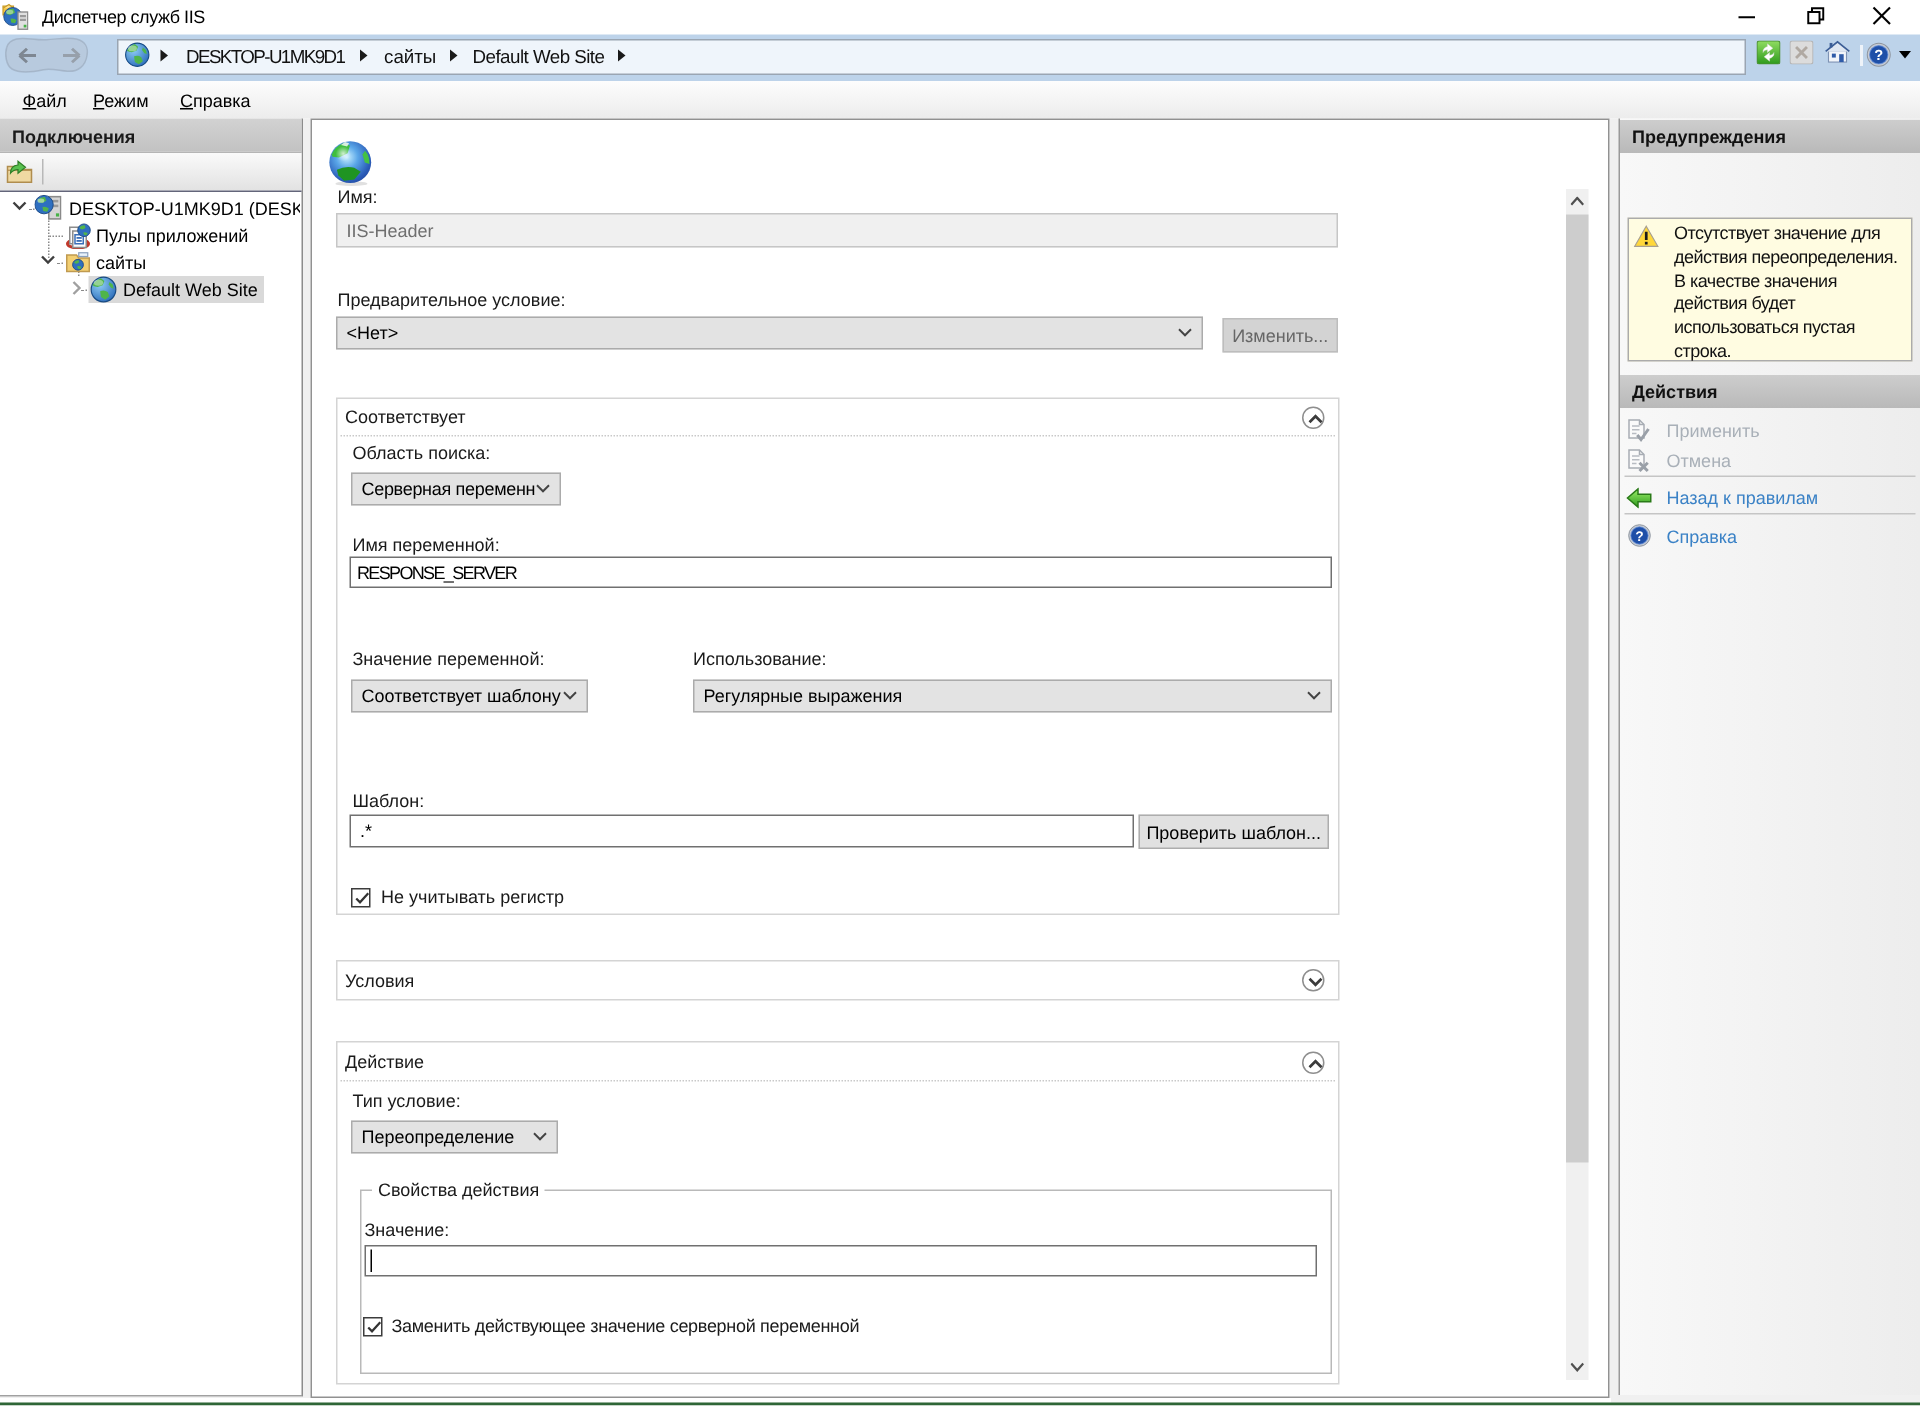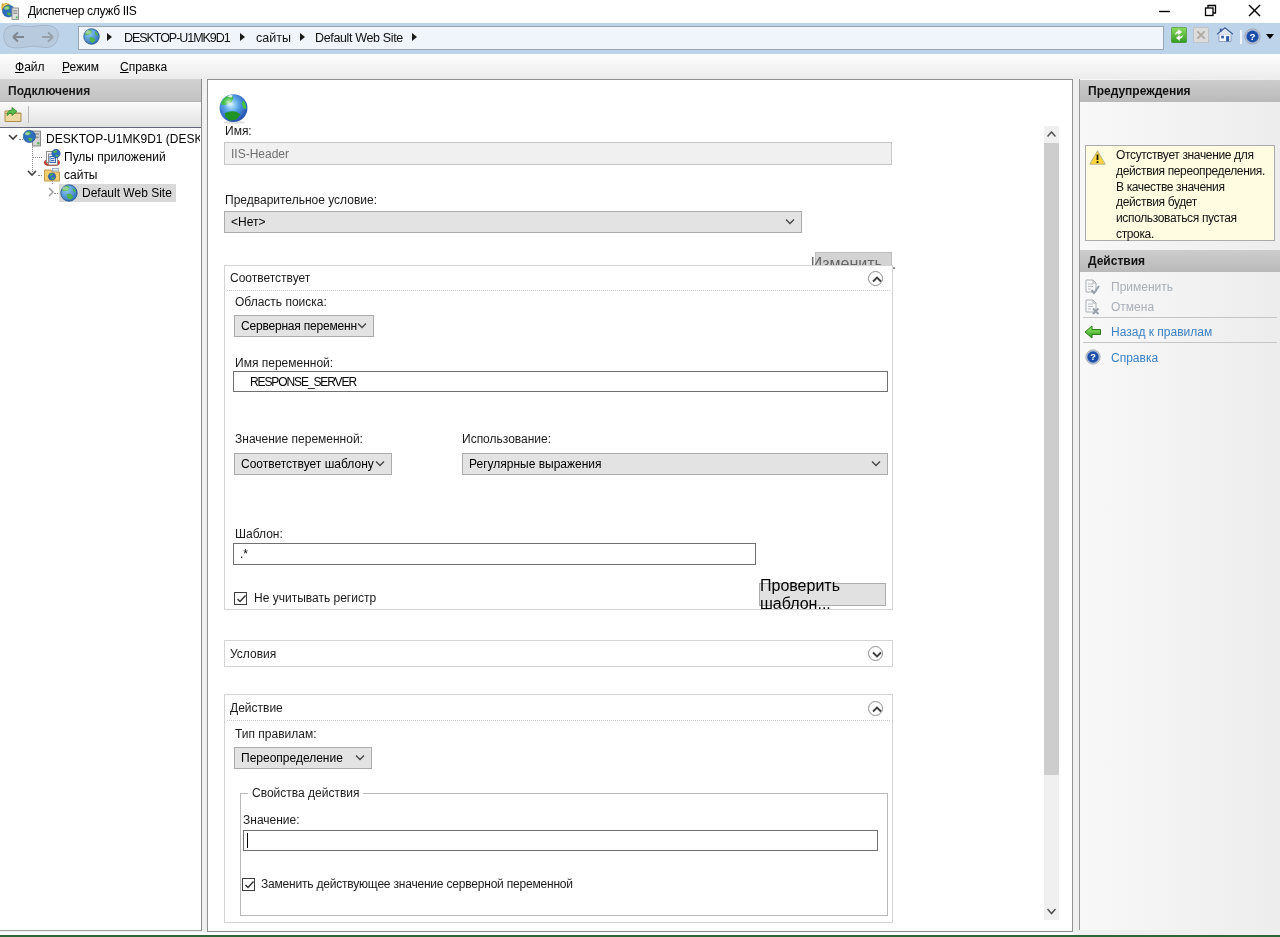--- a/index.html
+++ b/index.html
@@ -29,21 +29,21 @@
 #lp-treetop { left:0; top:48px; width:201px; height:1px; background:#63657a; }
 .treerow { position:absolute; height:18px; font-size:12px; color:#000; }
 .treesel { background:#d9d9d9; }
 
 #centerpanel { left:207px; top:79px; width:866px; height:853px; background:#fff; border:1px solid #919191; }
 .lbl { position:absolute; font-size:12px; color:#1a1a1a; }
 .inp { position:absolute; background:#fff; border:1px solid #707070; font-size:12px; color:#000; display:flex; align-items:center; padding-left:6px; }
 .inp-dis { background:#f0f0f0; border:1px solid #c6c6c6; color:#6f6f6f; }
 .combo { position:absolute; background:#e3e3e3; border:1px solid #ababab; font-size:12px; color:#000; display:flex; align-items:center; padding-left:6px; }
 .combo svg { position:absolute; right:6px; top:50%; margin-top:-4px; }
-.btn { position:absolute; background:#e1e1e1; border:1px solid #adadad; font-size:16px; color:#000; display:flex; align-items:center; justify-content:center;margin-top:40px; }
+.btn { position:absolute; background:#e1e1e1; border:1px solid #adadad; font-size:12px; color:#000; display:flex; align-items:center; justify-content:center; }
 .btn-dis { background:#d3d3d3; border:1px solid #bdbdbd; color:#666; }
 .secbox { position:absolute; border:1px solid #d4d4d4; background:#fff; }
 .sechdr { position:absolute; left:6px; top:6px; font-size:12px; color:#1a1a1a; }
 .circbtn { position:absolute; width:15px; height:15px; border-radius:50%; border:1px solid #8e8e8e; background:#fff; }
 .cb { position:absolute; width:13px; height:13px; border:1px solid #3c3c3c; background:#fff; }
 
 #sb { left:836px; top:46px; width:15px; height:794px; background:#f0f0f0; }
 #sb-thumb { left:0; top:17px; width:15px; height:632px; background:#cdcdcd; }
 
 #rightpanel { left:1079px; top:79px; width:201px; height:851px; background:linear-gradient(90deg,#f8f8f8,#ededed); border-left:1px solid #999; }
@@ -256,21 +256,21 @@
       </div>
     <div class="abs" style="left:2px;top:24px;width:663px;border-top:1px dotted #c9c9c9"></div>
     <div class="lbl" style="left:10px;top:29px">Область поиска:</div>
     <div class="combo" style="left:9px;top:49px;width:140px;height:22px">
         <span style="overflow:hidden;white-space:nowrap;width:116px;letter-spacing:-0.2px">Серверная переменн</span>
       <svg width="10" height="8" viewBox="0 0 10 8">
           <path d="M1 1.5 L5 5.5 L9 1.5" fill="none" stroke="#444" stroke-width="1.3"></path>
         </svg>
       </div>
     <div class="lbl" style="left:10px;top:90px">Имя переменной:</div>
-    <div class="inp" style="left:8px;top:105px;width:655px;height:21px;letter-spacing:-1.1px;padding-left:16px">RESPONSE_SERVER</div>
+    <div class="inp" style="left:8px;top:105px;width:655px;height:21px;letter-spacing:-1.1px;padding-left:4px">RESPONSE_SERVER</div>
     <div class="lbl" style="left:10px;top:166px">Значение переменной:</div>
     <div class="combo" style="left:9px;top:187px;width:158px;height:22px">
         <span>Соответствует шаблону</span>
       <svg width="10" height="8" viewBox="0 0 10 8">
           <path d="M1 1.5 L5 5.5 L9 1.5" fill="none" stroke="#444" stroke-width="1.3"></path>
         </svg>
       </div>
     <div class="lbl" style="left:237px;top:166px">Использование:</div>
     <div class="combo" style="left:237px;top:187px;width:426px;height:22px">
         <span>Регулярные выражения</span>
@@ -299,21 +299,21 @@
   </div>
 
   <div class="secbox" style="left:16px;top:614px;width:669px;height:229px">
     <div class="sechdr" style="left:5px;top:6px">Действие</div>
     <div class="circbtn" style="left:643px;top:6px">
         <svg style="position:absolute;left:2.5px;top:4px" width="10" height="7" viewBox="0 0 10 7">
           <path d="M1 5.5 L5 1.5 L9 5.5" fill="none" stroke="#3c3c3c" stroke-width="1.8"></path>
         </svg>
       </div>
     <div class="abs" style="left:2px;top:25px;width:663px;border-top:1px dotted #c9c9c9"></div>
-    <div class="lbl" style="left:10px;top:32px">Тип правилам:</div>
+    <div class="lbl" style="left:10px;top:32px">Тип условие:</div>
     <div class="combo" style="left:9px;top:52px;width:138px;height:22px">
         <span>Переопределение</span>
       <svg width="10" height="8" viewBox="0 0 10 8">
           <path d="M1 1.5 L5 5.5 L9 1.5" fill="none" stroke="#444" stroke-width="1.3"></path>
         </svg>
       </div>
     <div class="abs" style="left:15px;top:98px;width:648px;height:123px;border:1px solid #b9b9b9">
       <div class="abs" style="left:7px;top:-8px;background:#fff;padding:0 4px;font-size:12px;color:#1a1a1a">Свойства действия</div>
       <div class="lbl" style="left:2px;top:19px">Значение:</div>
       <div class="inp" style="left:2px;top:36px;width:635px;height:21px;padding-left:3px">

